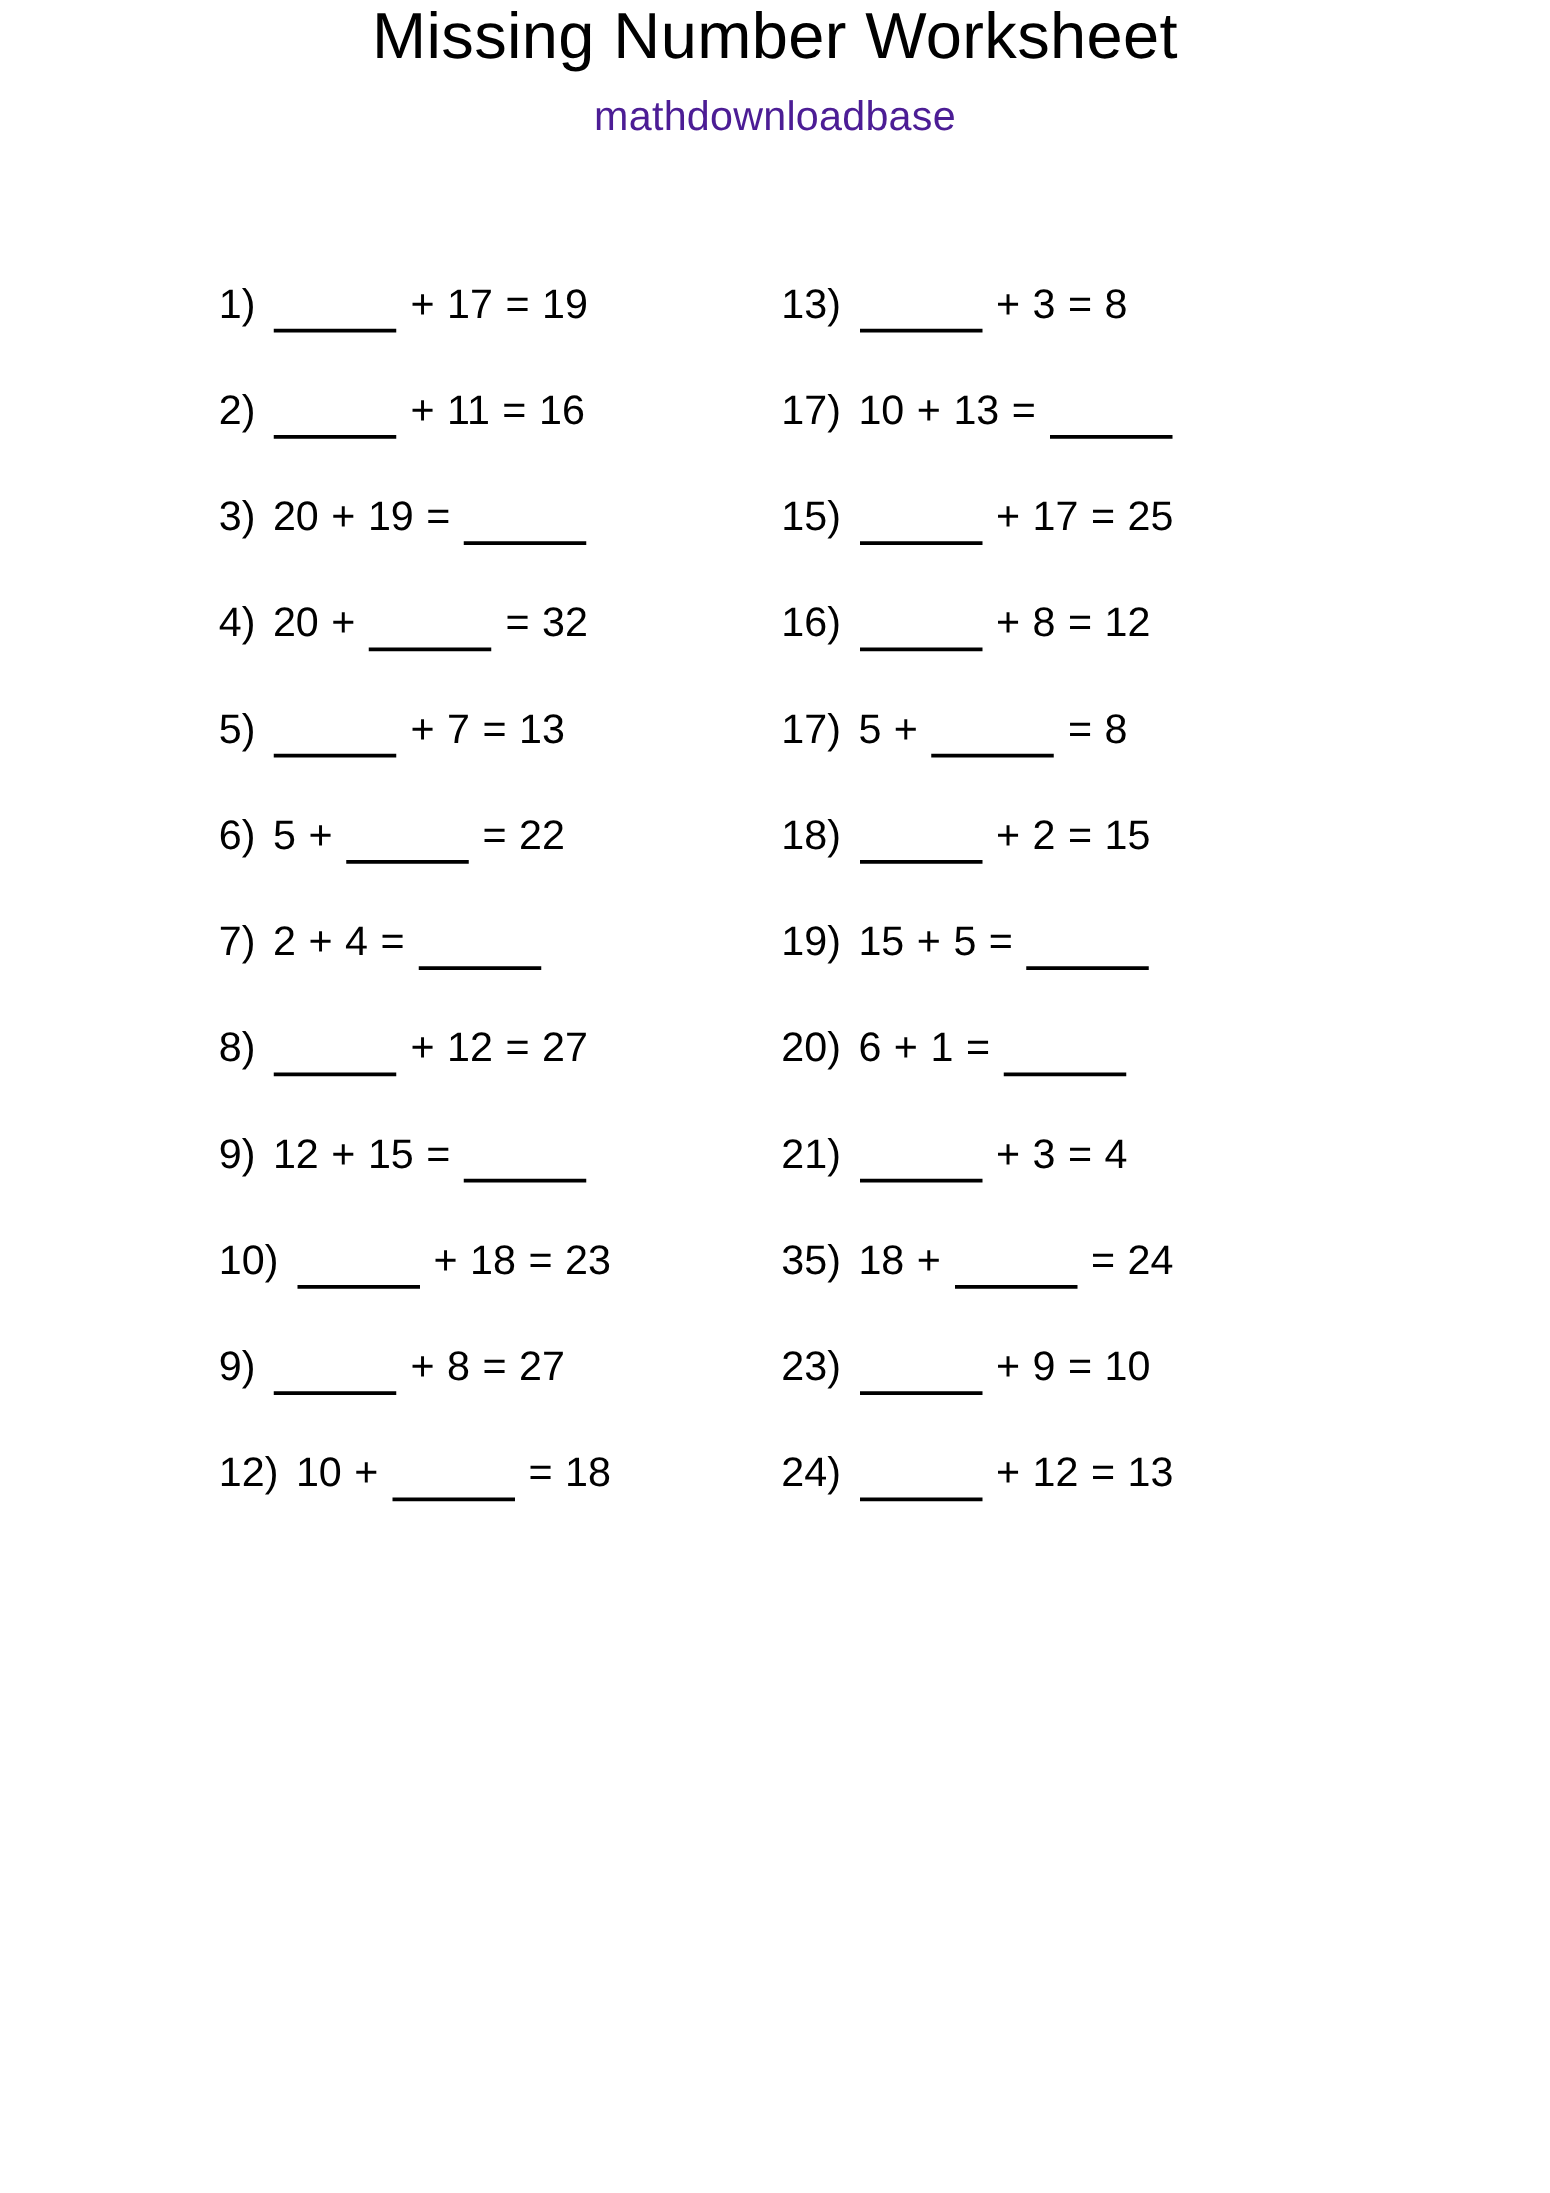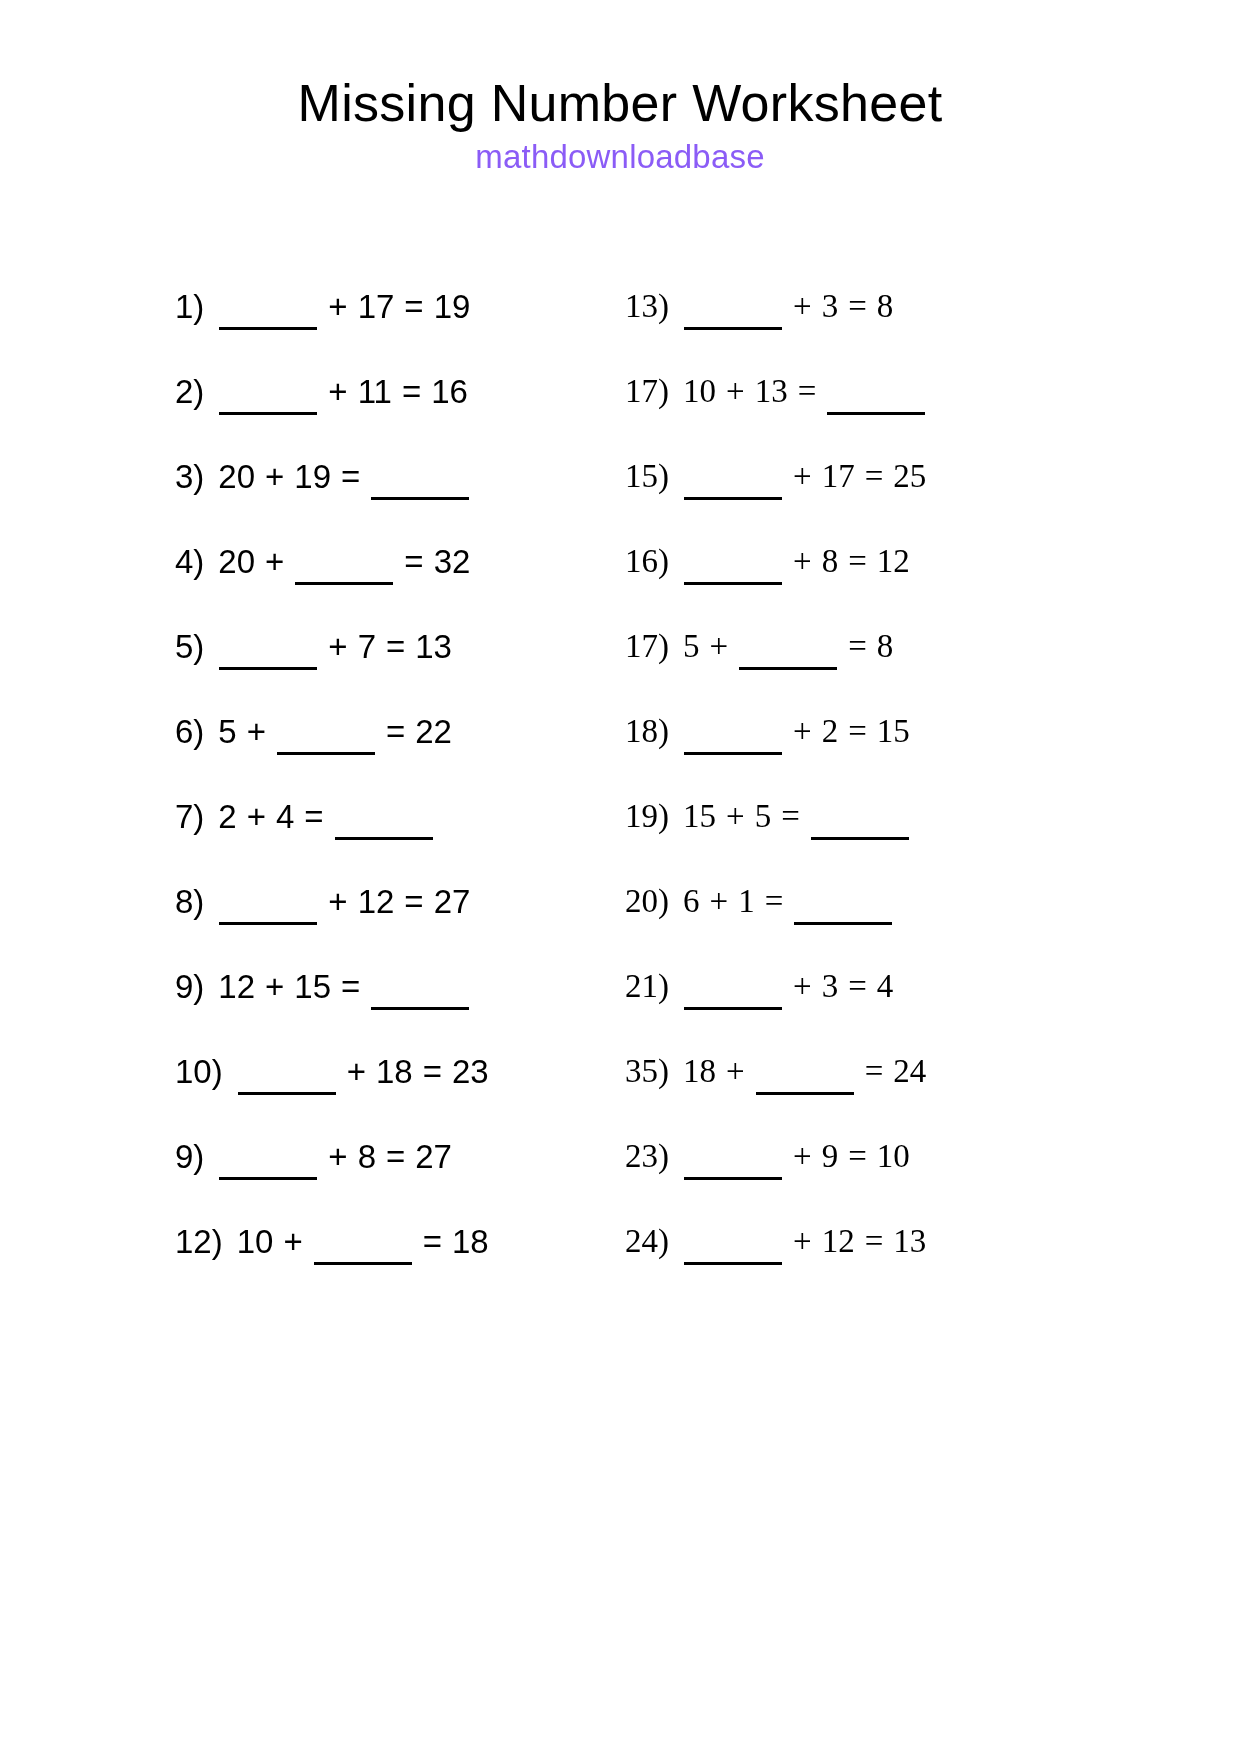--- a/index.html
+++ b/index.html
@@ -19,36 +19,35 @@
   .page {
     width: 1240px;
     height: 1754px;
     box-sizing: border-box;
     background: #ffffff;
     position: relative;
   }
 
   .header {
     text-align: center;
-    padding-top: 74px;
   }
 
   .title {
     font-size: 52px;
     font-weight: normal;
     letter-spacing: 0.3px;
     line-height: 1.15;
     color: #000000;
     margin: 0;
   }
 
   .subtitle {
     font-size: 33px;
-    color: #8b5cf6;
-    margin-top: 4px;
+    color: #4c1d95;
+    margin-top: 14px;
     letter-spacing: 0.2px;
   }
 
   .problems {
     margin-top: 88px;
     display: flex;
     flex-direction: row;
     align-items: flex-start;
     padding-left: 175px;
     box-sizing: border-box;
@@ -58,21 +57,20 @@
     display: flex;
     flex-direction: column;
   }
 
   .column.left {
     width: 450px;
   }
 
   .column.right {
     width: 450px;
-    font-family: Liberation Serif, serif;
   }
 
   .problem {
     font-size: 33px;
     line-height: 1;
     height: 85px;
     display: flex;
     align-items: center;
     white-space: nowrap;
     color: #000000;

